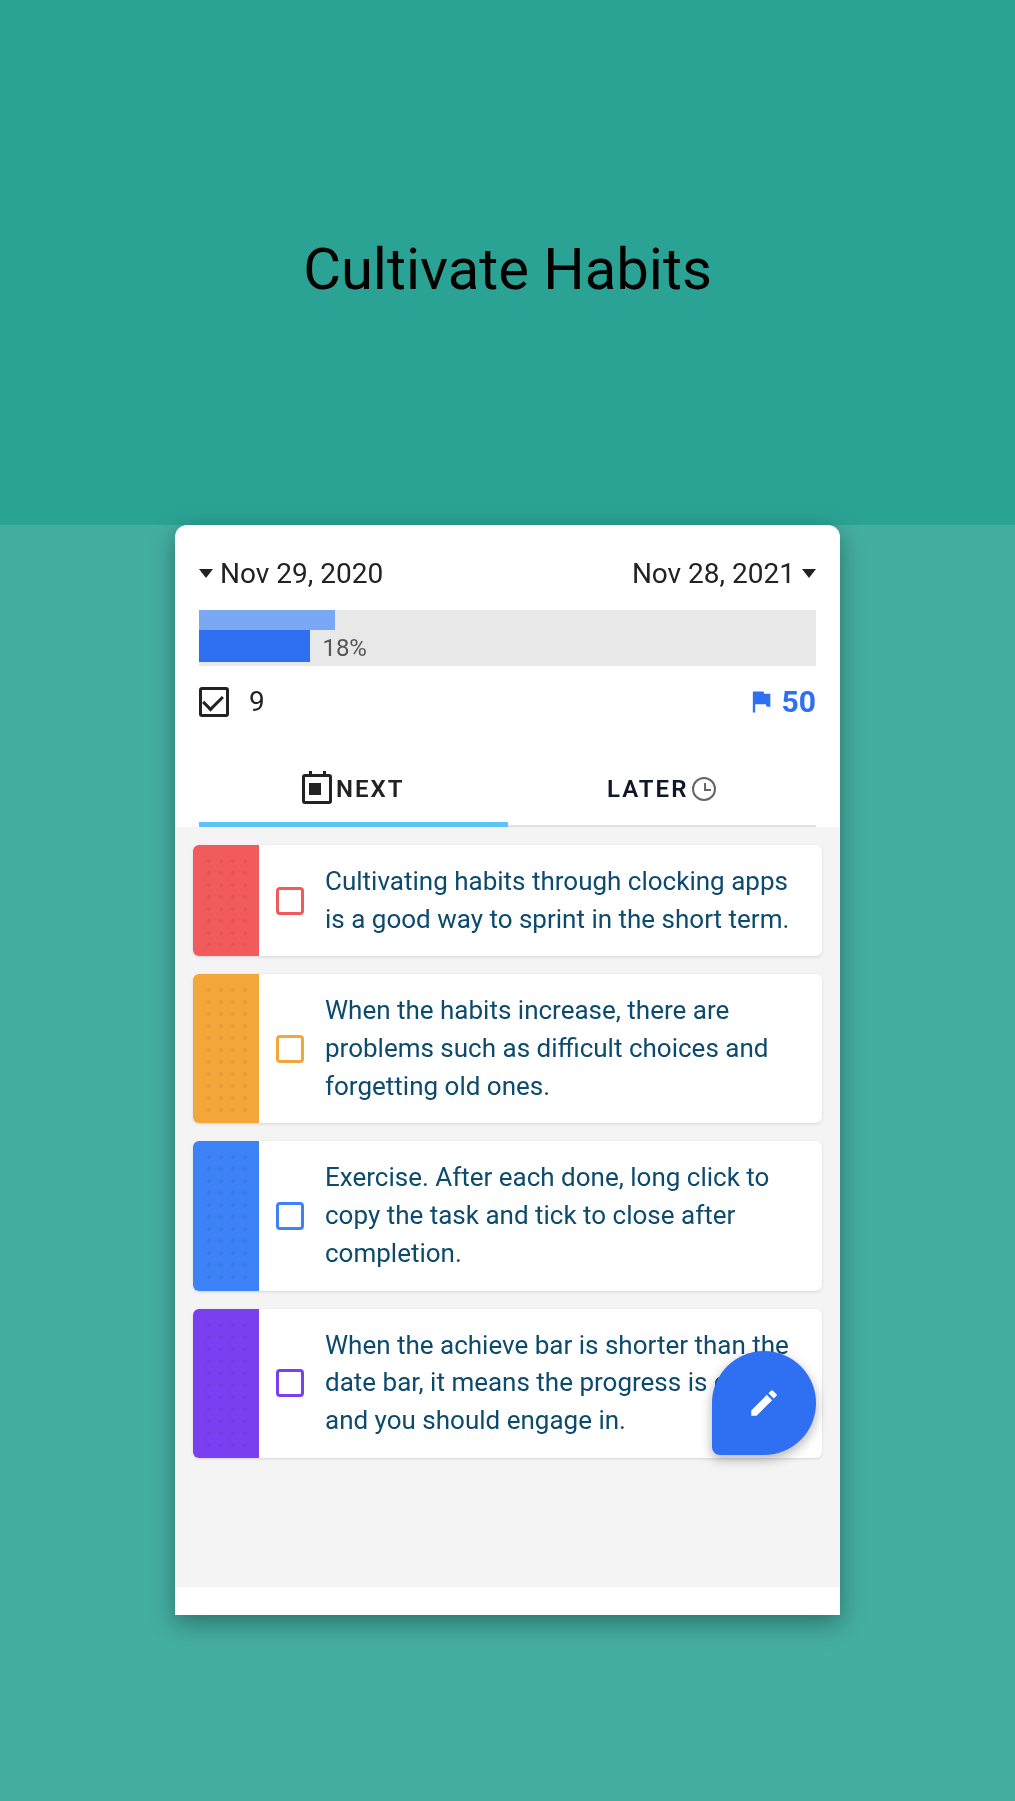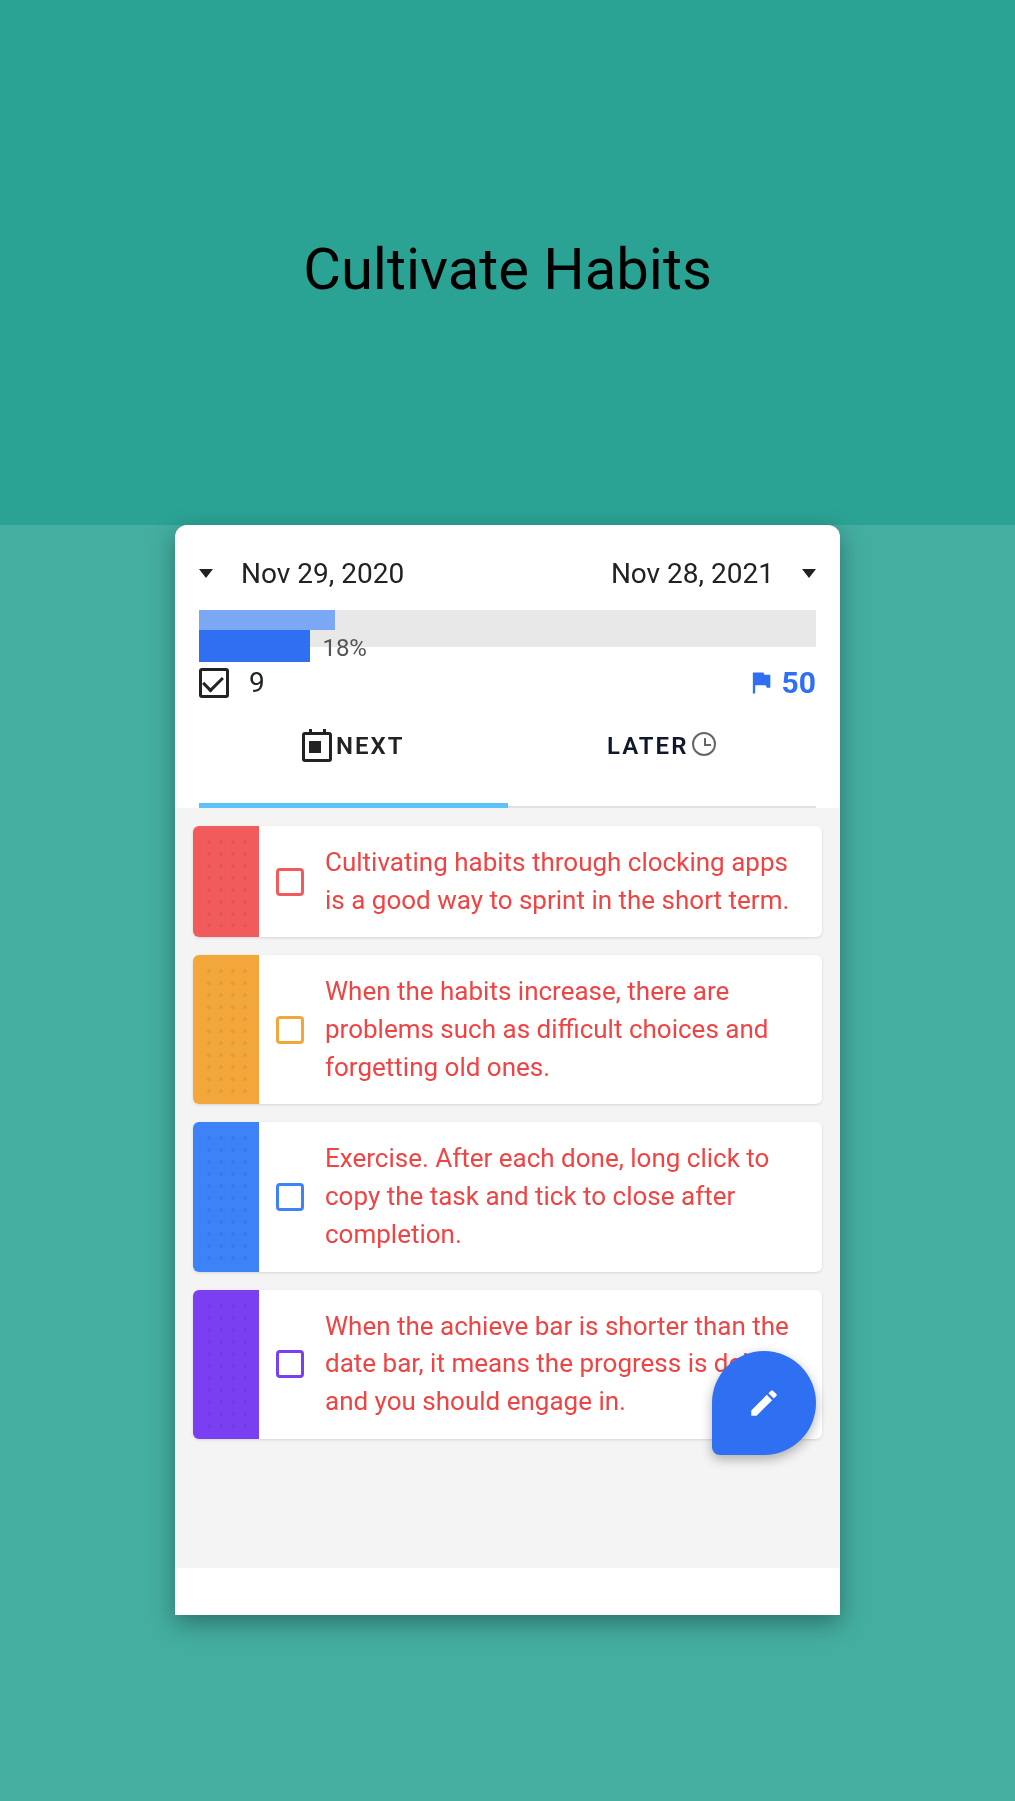--- a/index.html
+++ b/index.html
@@ -46,33 +46,33 @@
   .date-row {
     display: flex;
     justify-content: space-between;
     align-items: center;
     font-size: 28px;
     color: #222;
   }
   .date-left, .date-right {
     display: flex;
     align-items: center;
-    gap: 28px;
+    gap: 7px;
     cursor: pointer;
   }
   .triangle-down {
     width: 0; height: 0;
     border-left: 7px solid transparent;
     border-right: 7px solid transparent;
     border-top: 9px solid #222;
   }
   .progress-wrap {
     margin-top: 20px;
     position: relative;
-    height: 37px;
+    height: 56px;
     background: #e8e8e8;
   }
   .progress-top {
     position: absolute;
     top: 0; left: 0;
     height: 20px;
     background: #7aa8f5;
   }
   .progress-bottom {
     position: absolute;
@@ -125,20 +125,21 @@
   .flag-icon svg { display: block; }
   .tabs {
     display: flex;
     margin-top: 32px;
     height: 76px;
     position: relative;
   }
   .tab {
     flex: 1;
     display: flex;
+    align-items: center;
     justify-content: center;
     gap: 4px;
     font-size: 24px;
     font-weight: 600;
     letter-spacing: 2px;
     color: #222;
     cursor: pointer;
   }
   .tab.inactive { color: #0f172a; }
   .tab-underline-track {
@@ -194,21 +195,21 @@
   .check-box {
     width: 28px; height: 28px;
     border: 3px solid;
     border-radius: 4px;
   }
   .card-text {
     flex: 1;
     padding: 18px 22px 18px 4px;
     font-size: 26px;
     line-height: 1.45;
-    color: #ef4444;
+    color: #0c4a6e;
   }
   .fab {
     position: absolute;
     right: 24px;
     top: 826px;
     width: 104px;
     height: 104px;
     background: #2f6ff2;
     border-radius: 52px 52px 52px 8px;
     display: flex;

